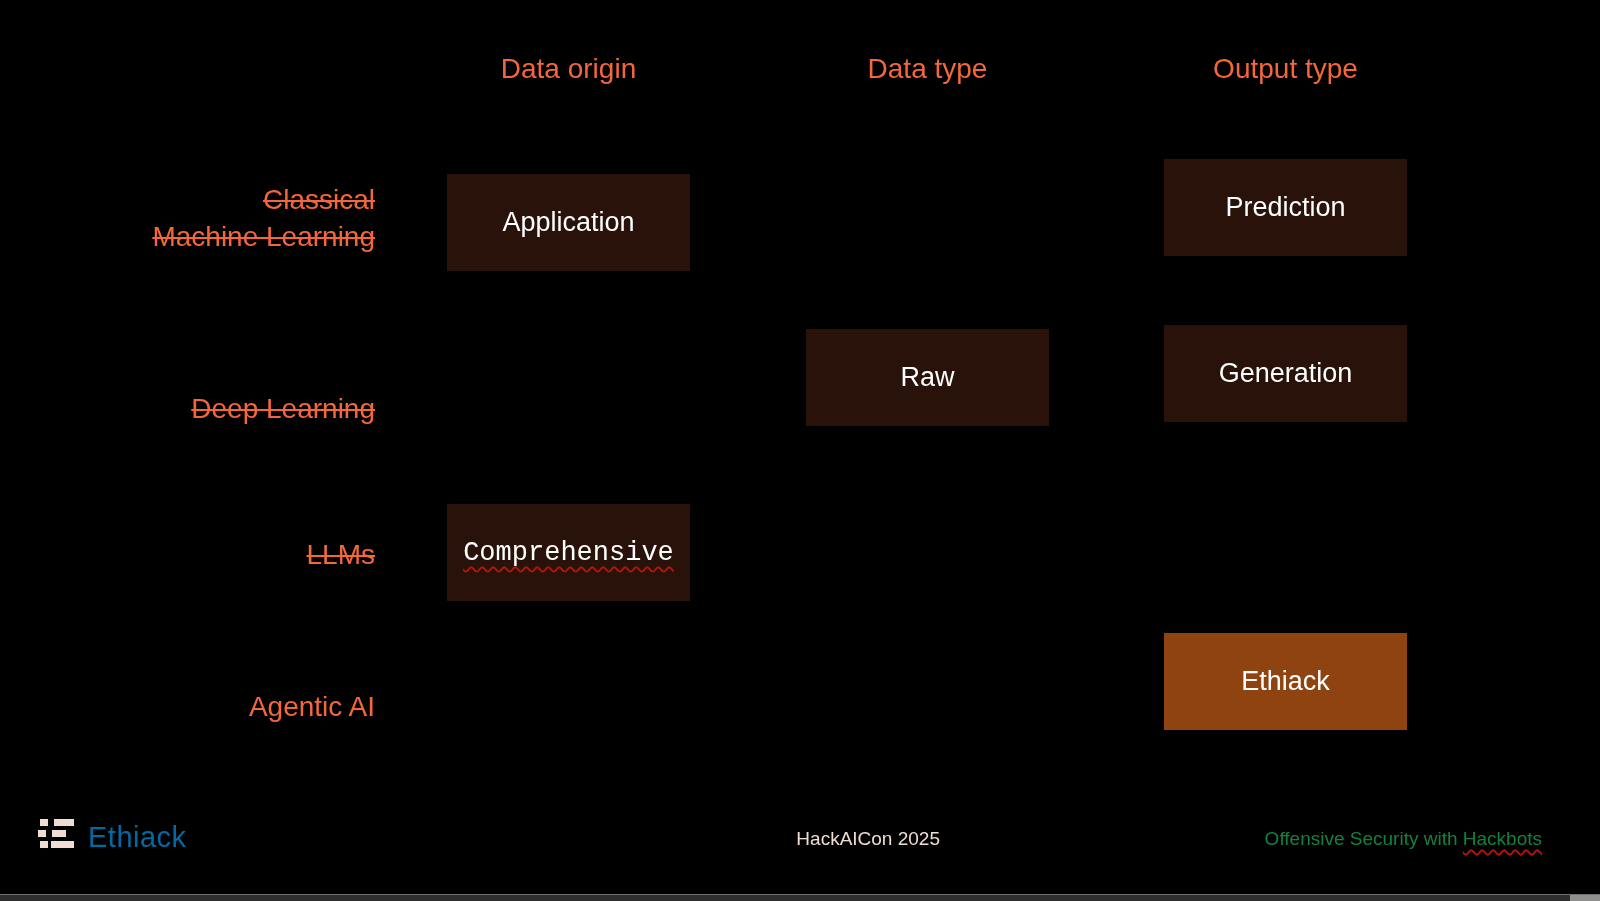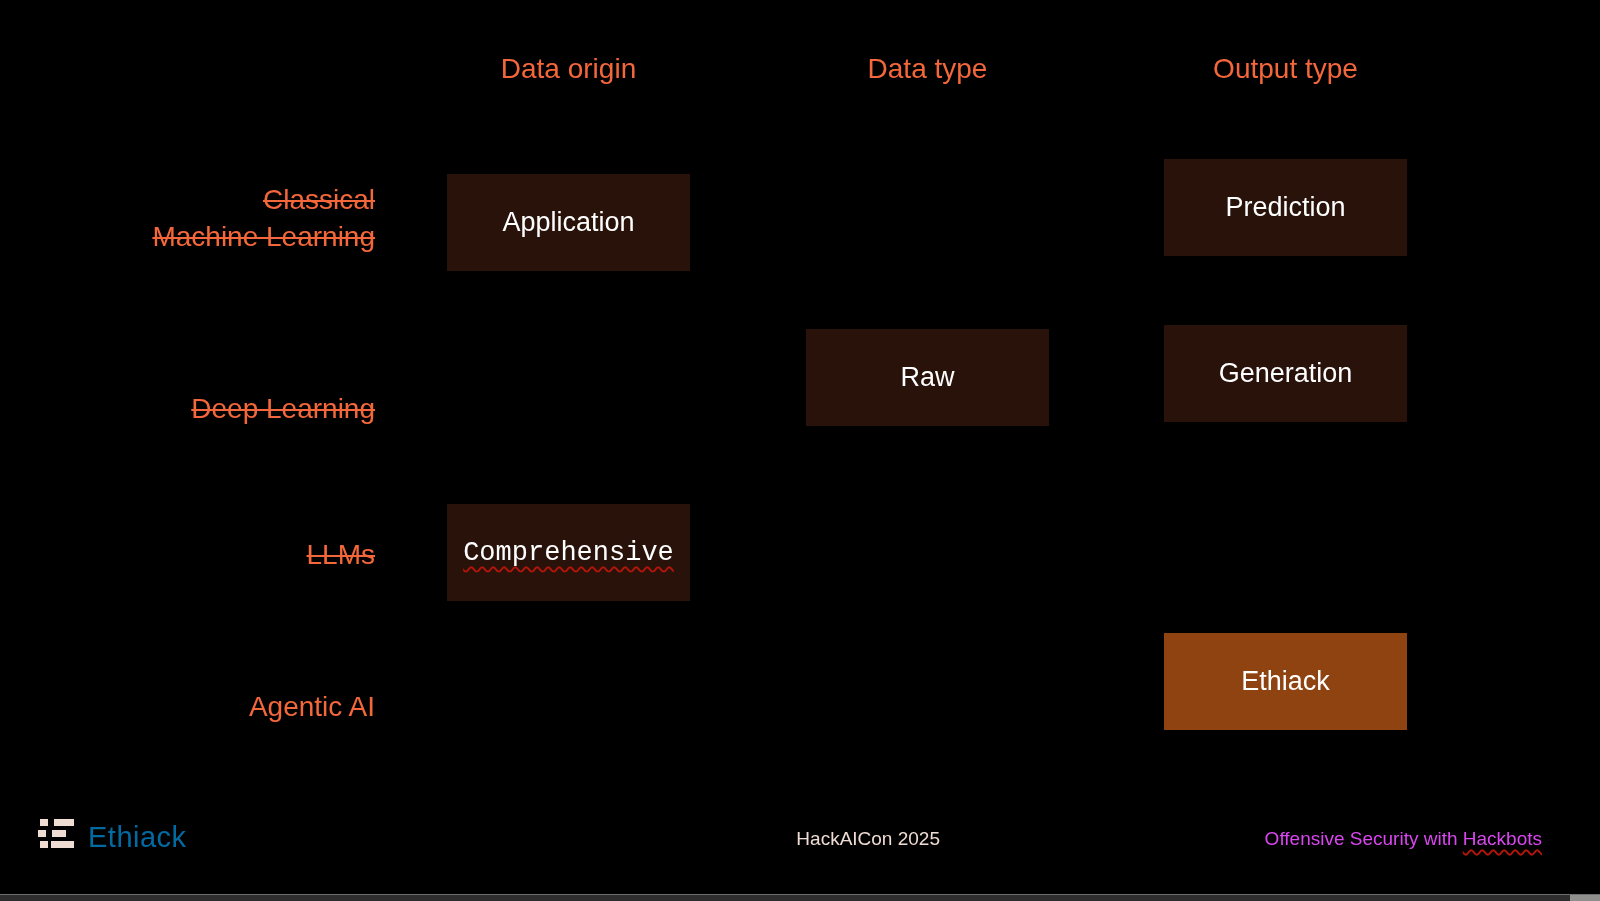--- a/index.html
+++ b/index.html
@@ -90,21 +90,21 @@
     left: 640px; top: 828px;
     width: 300px;
     text-align: right;
     color: #EFDCD3;
     font-size: 19px;
   }
   .footer-right {
     position: absolute;
     right: 78px; top: 828px;
     text-align: right;
-    color: #d946ef;
+    color: #15803d;
     font-size: 19px;
   }
   .footer-right .squiggle {
     text-underline-offset: 4px;
   }
 
   
   .bottom-bar {
     position: absolute;
     left: 0; bottom: 0;

